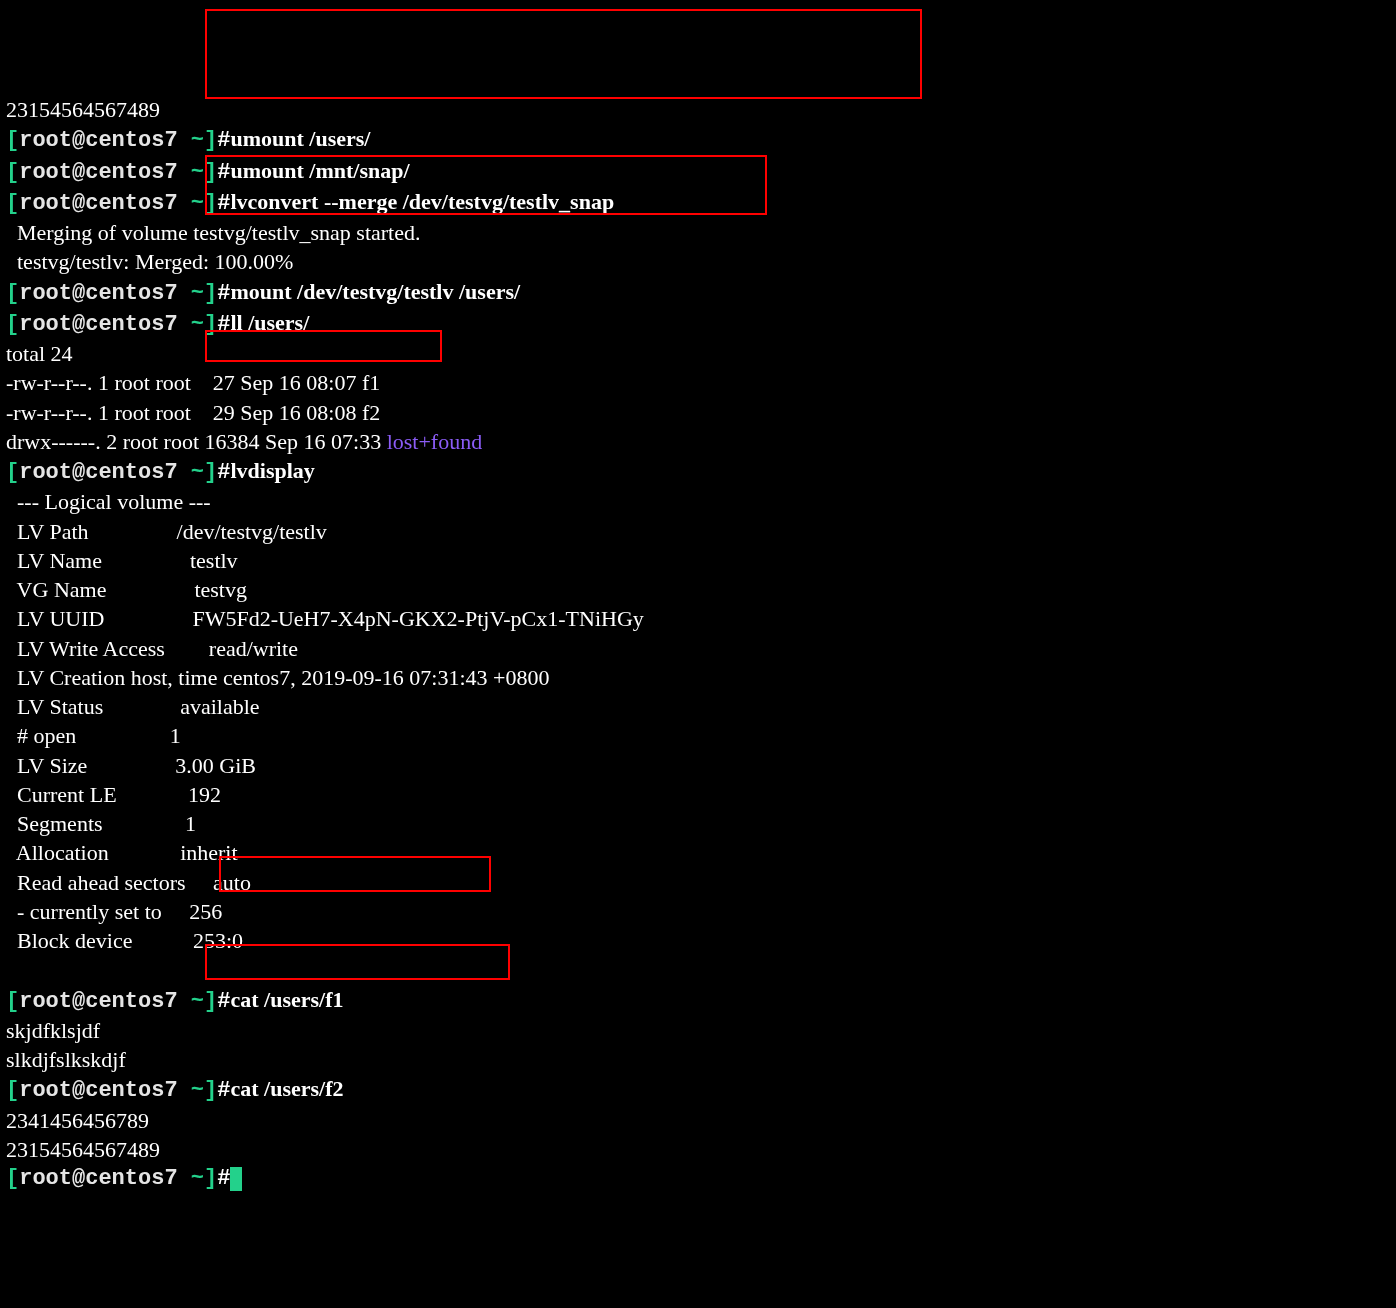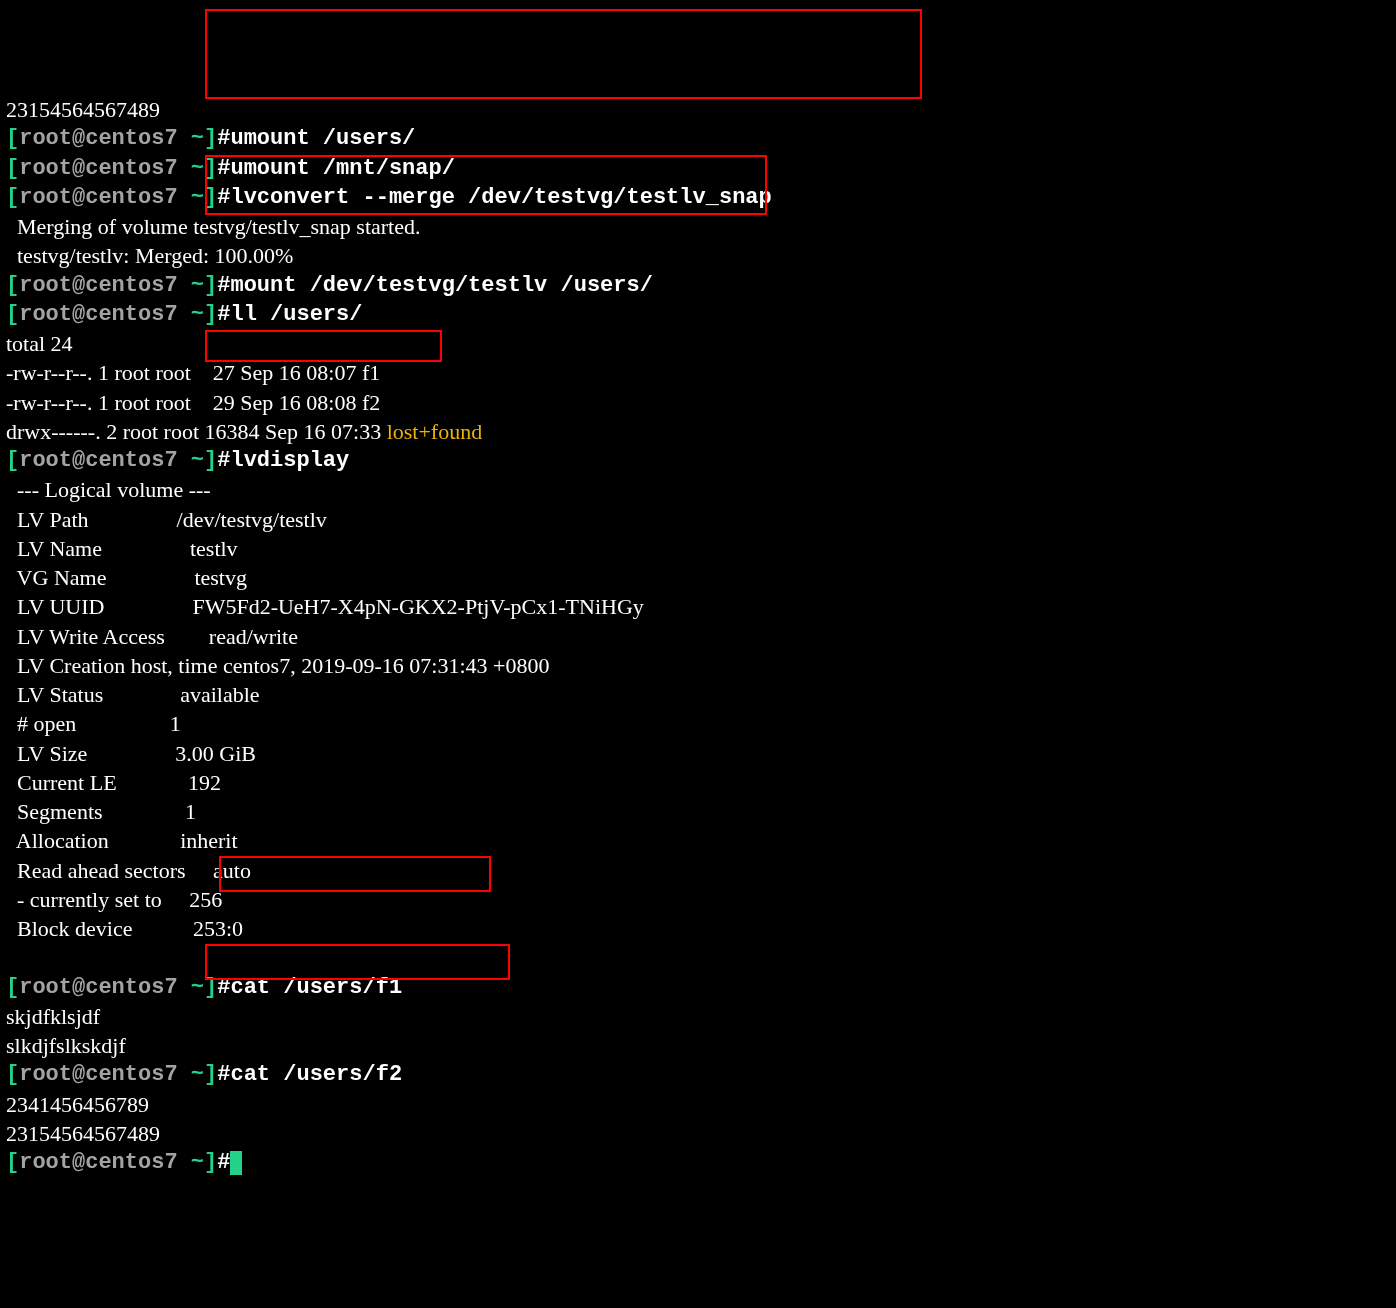--- a/index.html
+++ b/index.html
@@ -7,27 +7,27 @@
     padding: 4px 6px;
     background: #000;
     color: #fff;
     font-family: "Consolas", "Monaco", "Courier New", monospace;
     font-size: 22px;
     line-height: 1.33;
     white-space: pre;
     position: relative;
   }
   .prompt-open  { color: #23d18b; font-weight: bold; }
-  .prompt-user  { color: #a3a3a3; font-weight: bold; }
+  .prompt-user  { color: #e5e5e5; font-weight: bold; }
   .prompt-tilde { color: #23d18b; font-weight: bold; }
   .prompt-close { color: #23d18b; font-weight: bold; }
   .hash         { color: #fff; font-weight: bold; }
-  .cmd          { color: #fff; font-weight: bold; }
+  .cmd          { color: #fff; font-weight: bold; font-family: Liberation Serif, serif; }
   .out          { color: #fff; font-family: Liberation Serif, serif; }
-  .cyan         { color: #eab308; text-align: center; }
+  .cyan         { color: #8b5cf6; text-align: center; }
   .box {
     position: absolute;
     border: 2px solid #ff0000;
     pointer-events: none;
     box-sizing: border-box;
   }
   .cursor {
     display: inline-block;
     width: 12px;
     height: 24px;

